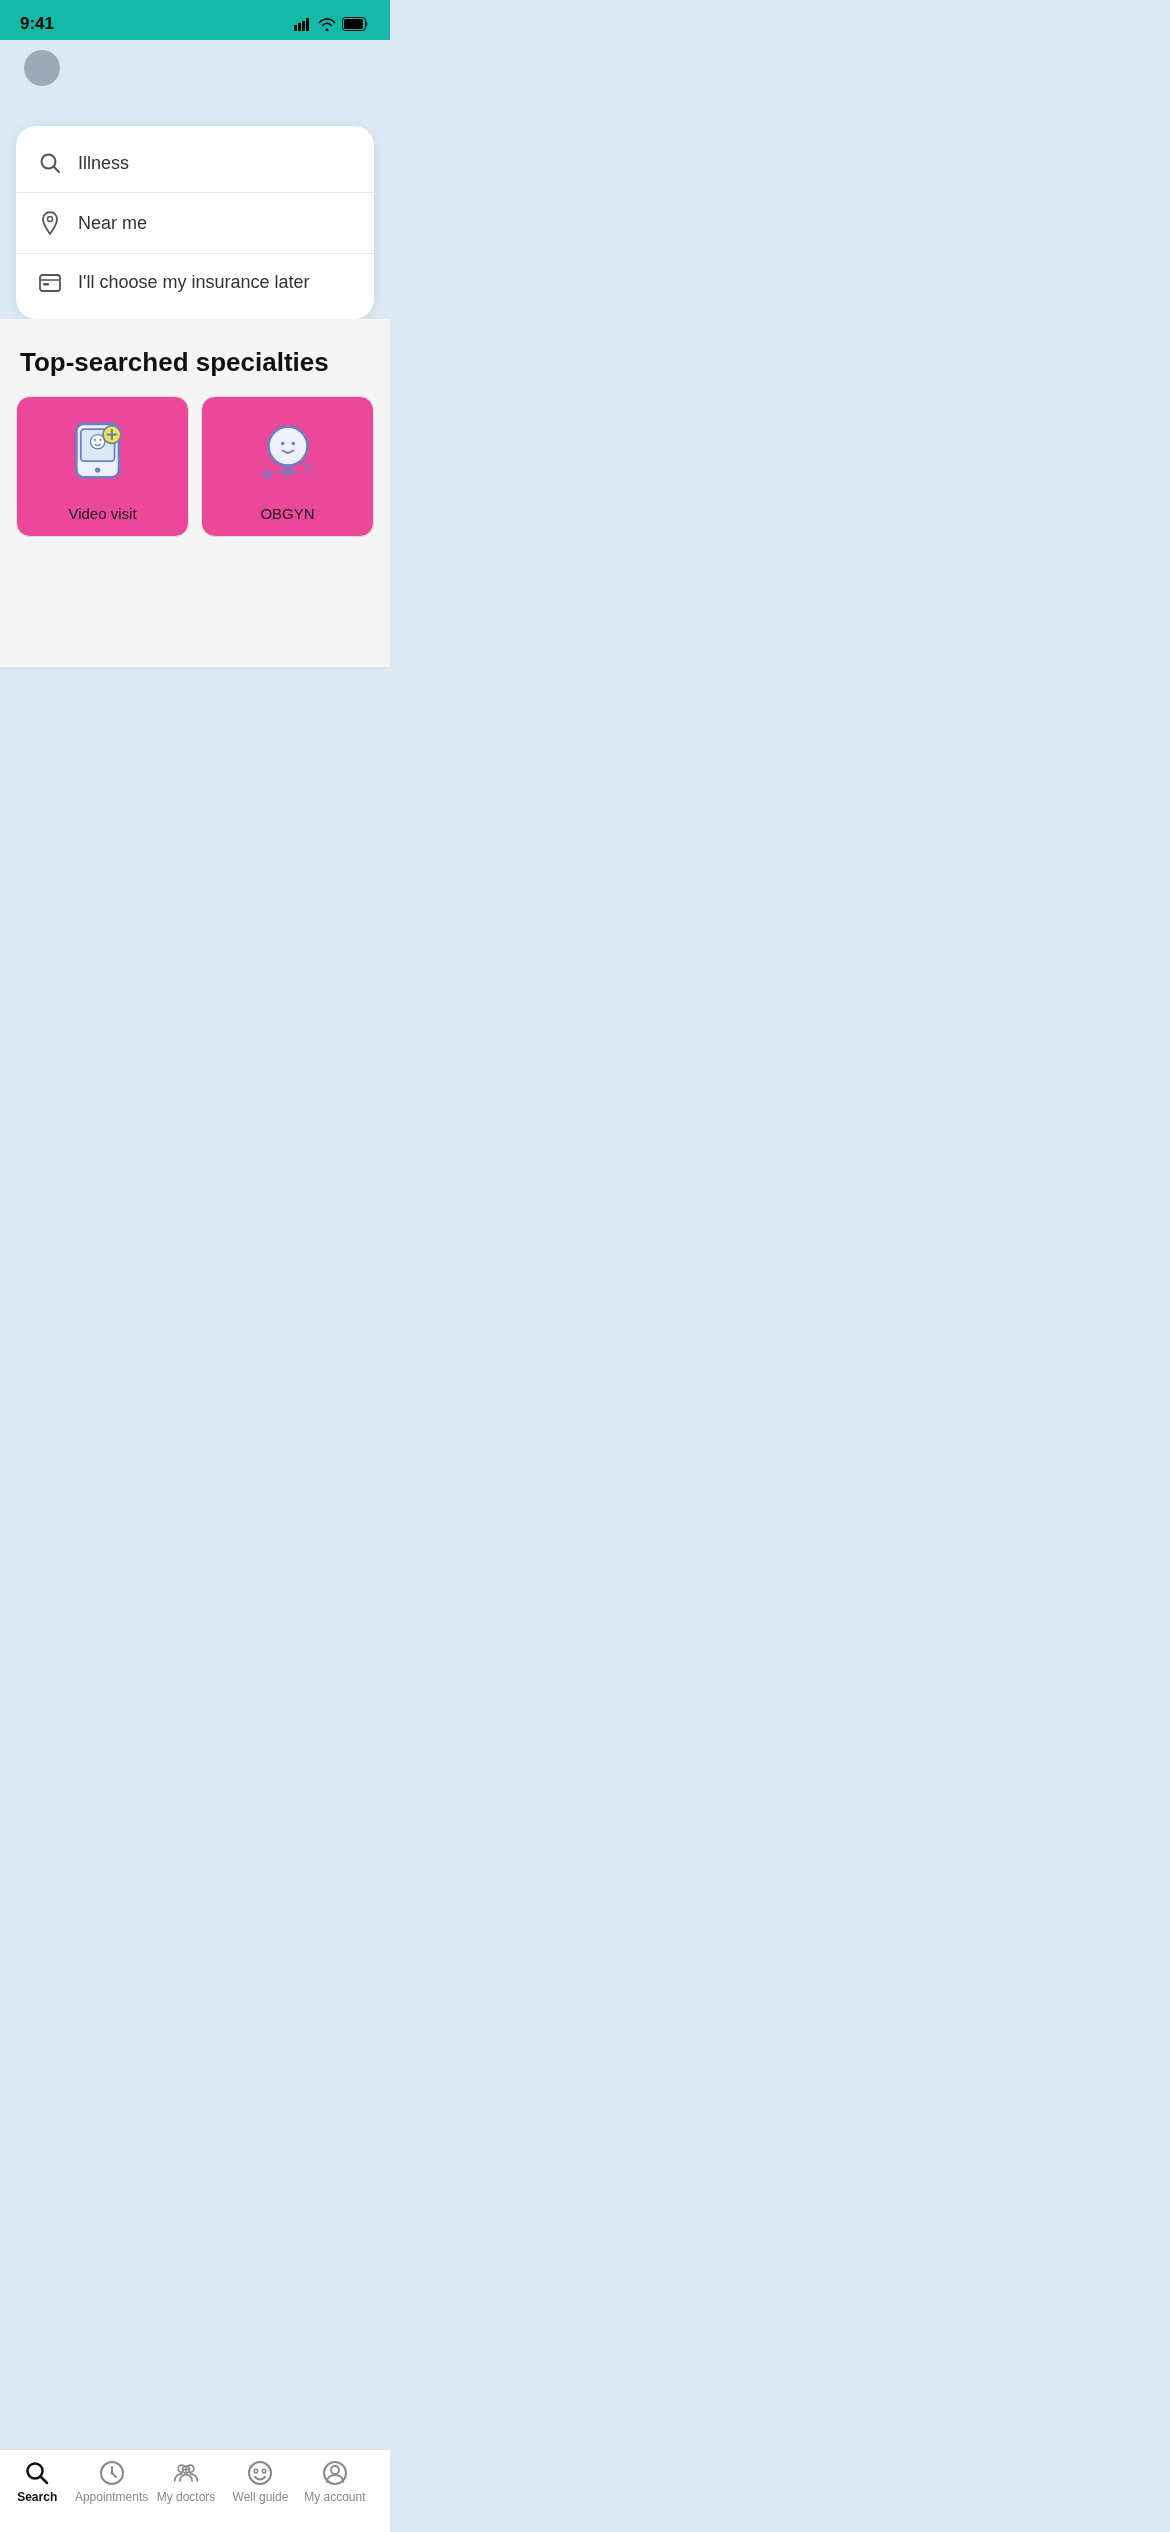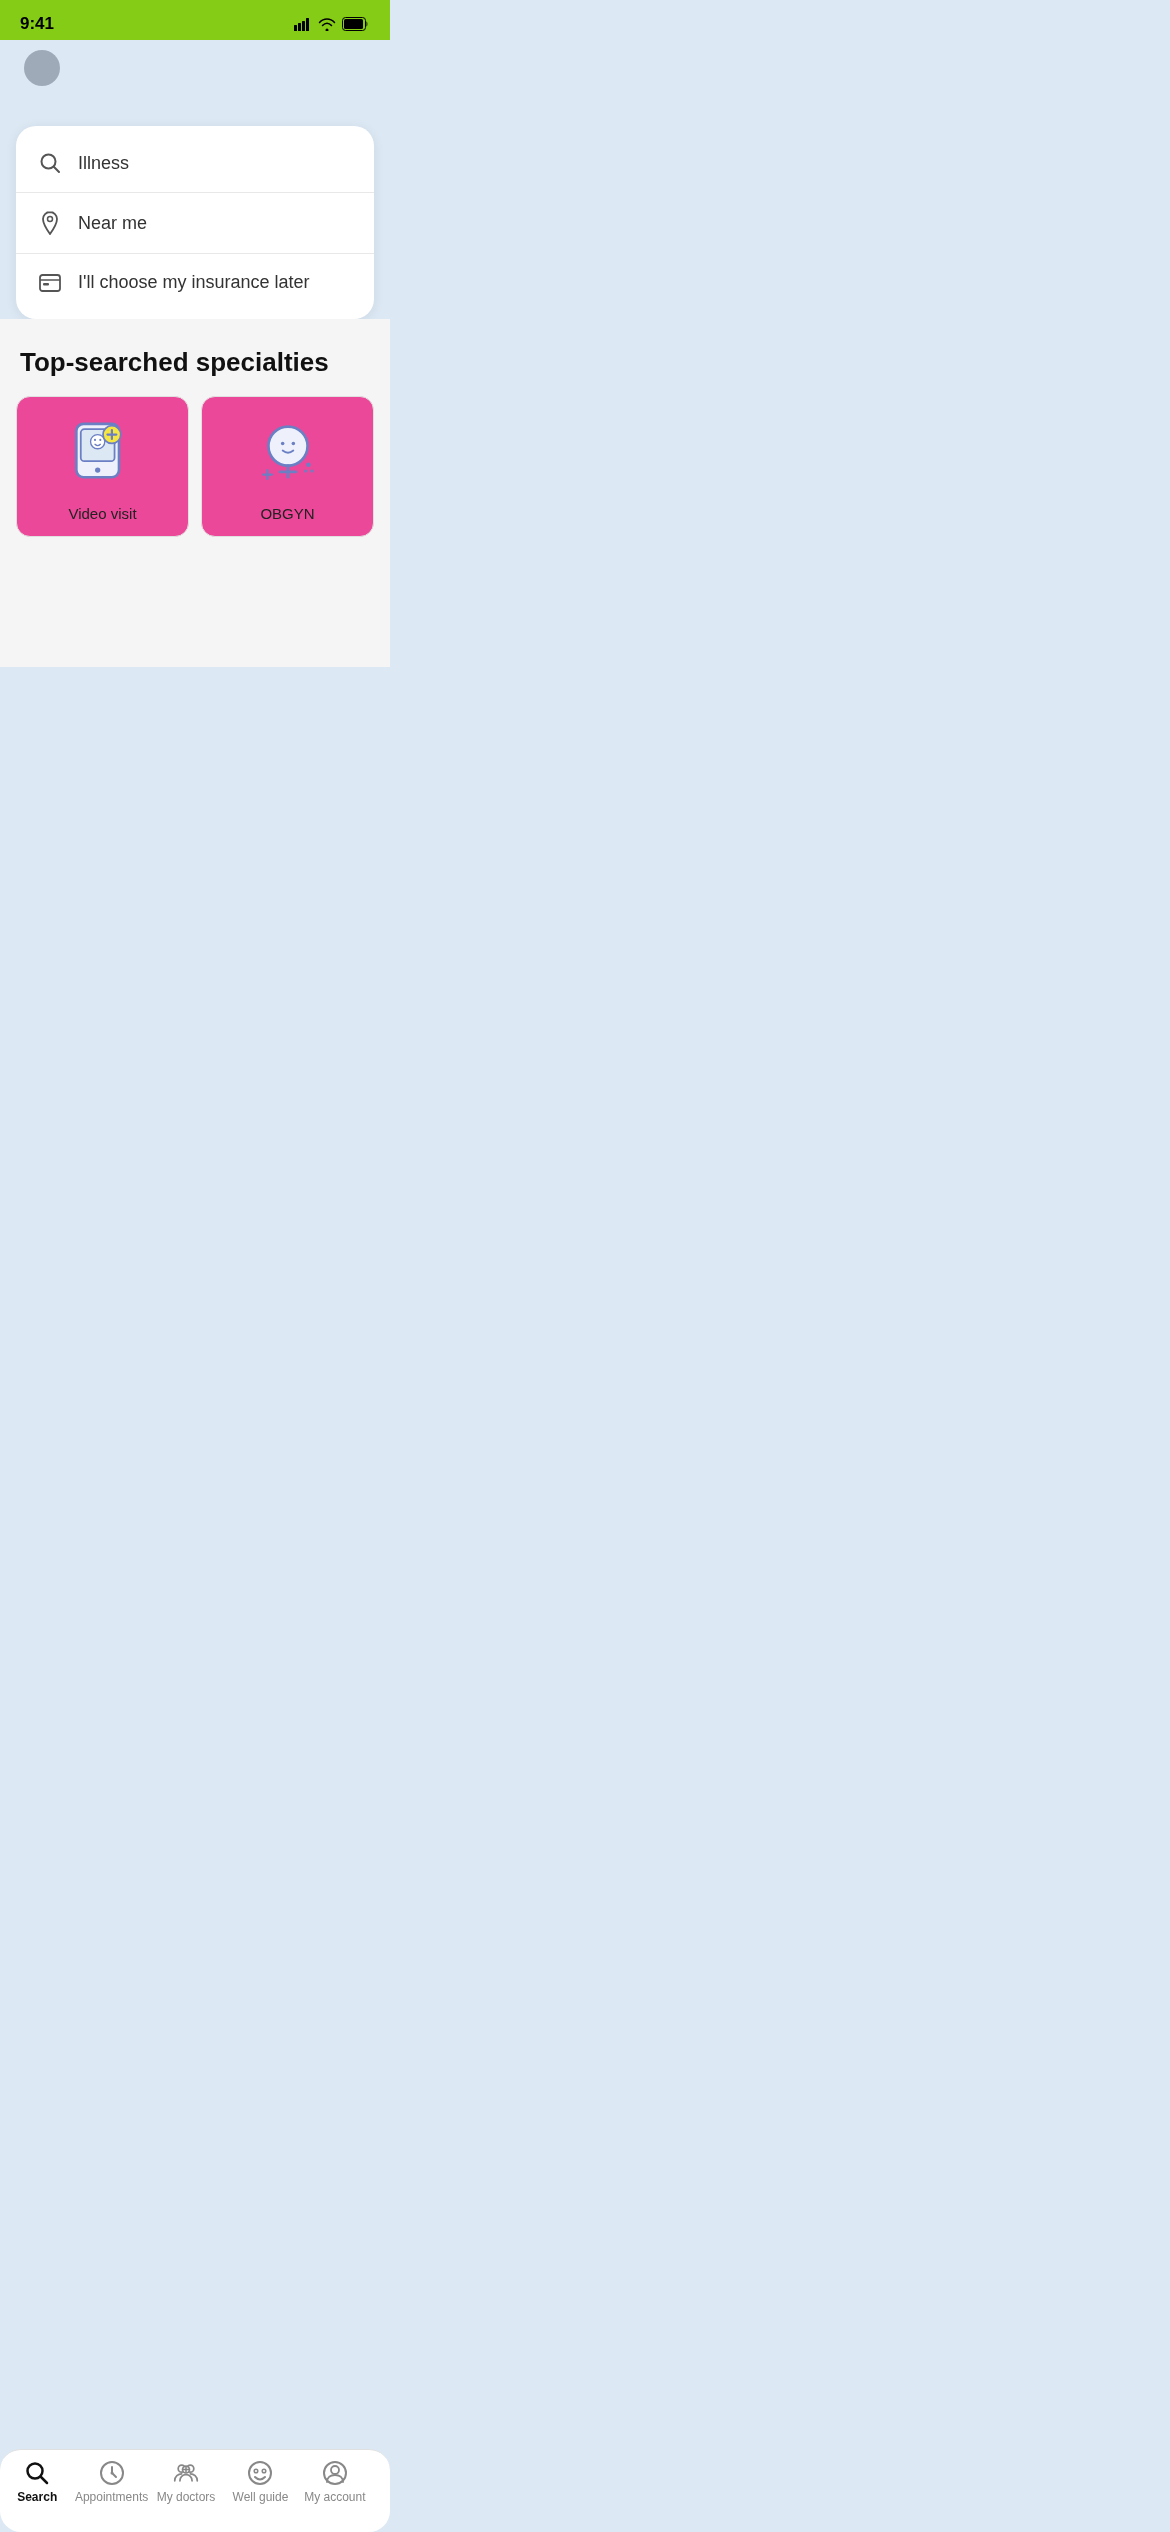--- a/index.html
+++ b/index.html
@@ -12,21 +12,21 @@
       background: #dce9f5;
       overflow-x: hidden;
     }
 
     
     .status-bar {
       display: flex;
       justify-content: space-between;
       align-items: center;
       padding: 14px 20px 6px 20px;
-      background: #84cc16;
+      background: #14b8a6;
     }
     .status-time {
       font-size: 17px;
       font-weight: 600;
       color: #000;
     }
     .status-icons {
       display: flex;
       align-items: center;
       gap: 6px;
@@ -143,21 +143,20 @@
     .bottom-nav {
       background: #fff;
       border-top: 1px solid #e0e0e0;
       display: flex;
       justify-content: space-around;
       align-items: center;
       padding: 10px 18px 28px 0;
       position: fixed;
       bottom: 0;
       width: 390px;
-      border-radius: 21px;
     }
     .nav-item {
       display: flex;
       flex-direction: column;
       align-items: center;
       gap: 4px;
       flex: 1;
       cursor: pointer;
     }
     .nav-icon {

